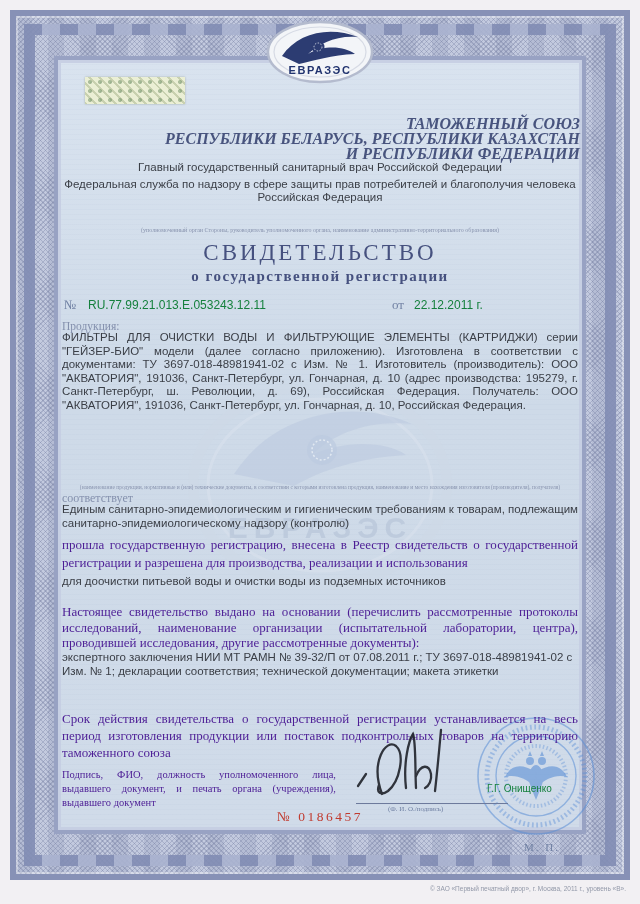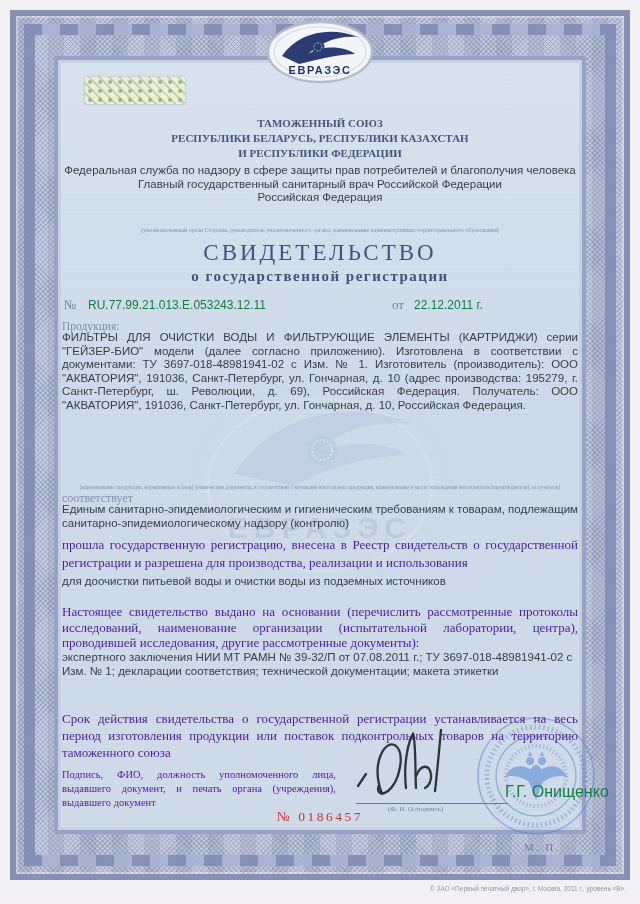--- a/index.html
+++ b/index.html
@@ -47,21 +47,21 @@
   .logo-medallion{position:absolute;left:266px;top:20px;width:108px;height:64px;z-index:7;}
   .watermark{position:absolute;left:182px;top:378px;width:276px;height:214px;z-index:1;}
   .stamp{position:absolute;left:474px;top:714px;width:124px;height:124px;z-index:2;}
   .signature-svg{position:absolute;left:352px;top:724px;width:125px;height:80px;z-index:4;}
 
   
   .content{position:absolute;inset:0;z-index:3;}
   .abs{position:absolute;}
   .serifpre{font-family:"Liberation Serif",serif;color:#7080a3;}
   .typed{color:#15803d;}
-  .hdr-serif{font-family:"Liberation Serif",serif;font-weight:bold;color:#48547e;font-size:11px;line-height:15px;text-align:center;}
+  .hdr-serif{font-family:"Liberation Serif",serif;font-weight:bold;color:#48547e;font-size:16px;line-height:15px;text-align:right;font-style:italic;}
   .hdr-sans{font-size:11.5px;line-height:13.5px;color:#3a3e46;text-align:center;}
   .footnote{white-space:nowrap;overflow:hidden;text-align:center;color:#8893ae;font-family:"Liberation Serif",serif;}
   .title{font-family:"Liberation Serif",serif;font-weight:normal;color:#46517f;font-size:23px;letter-spacing:3px;text-align:center;width:100%;}
   .subtitle{font-family:"Liberation Serif",serif;font-weight:bold;color:#46517f;font-size:15px;letter-spacing:1.5px;text-align:center;width:100%;}
   .pre-label{font-family:"Liberation Serif",serif;color:#8490ad;font-size:11.5px;}
   .body-sans{font-size:11.5px;line-height:13.5px;color:#3a3e46;text-align:justify;}
   .body-serif{font-family:"Liberation Serif",serif;color:#4c1d95;font-size:13px;text-align:justify;}
   .serial{font-family:"Liberation Serif",serif;color:#c13b30;font-size:13.5px;letter-spacing:2.5px;text-align:center;}
   .footer-note{font-size:6.5px;color:#9298a8;}
   .sig-line{border-top:1px solid #6d7a9c;}
@@ -123,22 +123,22 @@
       <path d="M89 6 C87 28 85 50 83 67"></path>
     </g>
   </svg>
 
   <div class="content">
 
     <div class="abs" style="left:60px;top:116px;width:520px;">
       <div class="hdr-serif">ТАМОЖЕННЫЙ СОЮЗ</div>
       <div class="hdr-serif">РЕСПУБЛИКИ БЕЛАРУСЬ, РЕСПУБЛИКИ КАЗАХСТАН</div>
       <div class="hdr-serif">И РЕСПУБЛИКИ ФЕДЕРАЦИИ</div>
+      <div class="hdr-sans">Главный государственный санитарный врач Российской Федерации</div>
       <div class="hdr-sans" style="margin-top:3px;">Федеральная служба по надзору в сфере защиты прав потребителей и благополучия человека</div>
-      <div class="hdr-sans">Главный государственный санитарный врач Российской Федерации</div>
       <div class="hdr-sans">Российская Федерация</div>
     </div>
 
     <div class="abs footnote" style="left:62px;top:227px;width:516px;font-size:6px;">(уполномоченный орган Стороны, руководитель уполномоченного органа, наименование административно-территориального образования)</div>
 
     <div class="abs title" style="left:0;top:240px;">СВИДЕТЕЛЬСТВО</div>
     <div class="abs subtitle" style="left:0;top:268px;">о государственной регистрации</div>
 
     <div class="abs serifpre" style="left:64px;top:297px;font-size:13px;">№</div>
     <div class="abs typed" style="left:88px;top:298px;font-size:12px;">RU.77.99.21.013.Е.053243.12.11</div>
@@ -156,21 +156,21 @@
     <div class="abs body-serif" style="left:62px;top:536px;width:516px;line-height:18px;">прошла государственную регистрацию, внесена в Реестр свидетельств о государственной регистрации и разрешена для производства, реализации и использования</div>
     <div class="abs body-sans" style="left:62px;top:575px;width:516px;text-align:left;">для доочистки питьевой воды и очистки воды из подземных источников</div>
 
     <div class="abs body-serif" style="left:62px;top:604px;width:516px;line-height:15.5px;">Настоящее свидетельство выдано на основании (перечислить рассмотренные протоколы исследований, наименование организации (испытательной лаборатории, центра), проводившей исследования, другие рассмотренные документы):</div>
     <div class="abs body-sans" style="left:62px;top:651px;width:516px;text-align:left;">экспертного заключения НИИ МТ РАМН № 39-32/П от 07.08.2011 г.; ТУ 3697-018-48981941-02 с Изм. № 1; декларации соответствия; технической документации; макета этикетки</div>
 
     <div class="abs body-serif" style="left:62px;top:710px;width:516px;line-height:17px;">Срок действия свидетельства о государственной регистрации устанавливается на весь период изготовления продукции или поставок подконтрольных товаров на территорию таможенного союза</div>
 
     <div class="abs body-serif" style="left:62px;top:768px;width:274px;font-size:10.5px;line-height:14px;">Подпись, ФИО, должность уполномоченного лица, выдавшего документ, и печать органа (учреждения), выдавшего документ</div>
 
-    <div class="abs typed" style="left:505px;top:783px;font-size:16px;z-index:5;">Г.Г. Онищенко</div>
+    <div class="abs typed" style="left:487px;top:783px;font-size:10px;z-index:5;">Г.Г. Онищенко</div>
 
     <div class="abs sig-line" style="left:356px;top:803px;width:152px;z-index:5;"></div>
     <div class="abs serifpre" style="left:388px;top:805px;font-size:7px;z-index:5;font-family:Liberation Serif, serif;">(Ф. И. О./подпись)</div>
 
     <div class="abs serifpre" style="left:524px;top:841px;font-size:11px;letter-spacing:2px;z-index:5;">М. П.</div>
 
     <div class="abs serial" style="left:240px;top:809px;width:160px;">№ 0186457</div>
 
     <div class="abs footer-note" style="right:14px;top:885px;">© ЗАО «Первый печатный двор», г. Москва, 2011 г., уровень «В».</div>
 

